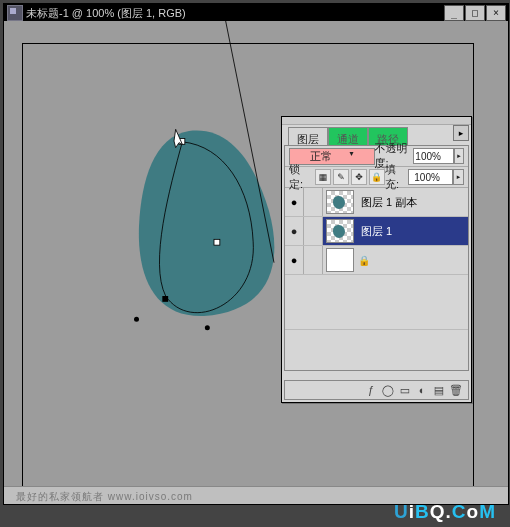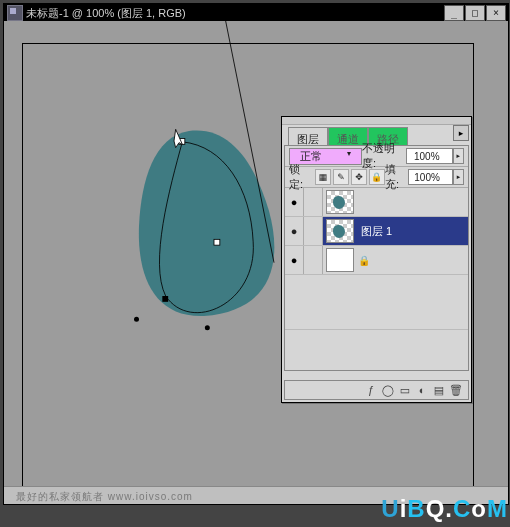--- a/index.html
+++ b/index.html
@@ -20,21 +20,21 @@
   .pen-path{position:absolute;left:120px;top:-5px;width:200px;height:360px;pointer-events:none}
   
   .panel{position:absolute;left:277px;top:95px;width:189px;height:285px;background:#d6d6d6;border:1px solid #000;box-shadow:1px 1px 0 rgba(0,0,0,.25)}
   .panel-tabbar{position:absolute;left:0;top:0;right:0;height:7px;background:#ccc;border-bottom:1px solid #aaa}
   .panel-close{position:absolute;right:2px;top:8px;width:14px;height:14px;border:1px solid #777;background:#ccc;font-size:9px;display:flex;align-items:center;justify-content:center}
   .panel-tabs{position:absolute;left:6px;top:10px;display:flex}
   .tab{border:1px solid #888;border-bottom:none;background:#d6d6d6;padding:3px 8px;font-size:11px;color:#222;margin-right:0;position:relative;height:16px;display:flex;align-items:center}
   .tab.inactive{background:#22c55e;color:#555}
   .panel-body{position:absolute;left:2px;top:28px;right:2px;border:1px solid #888;background:#d6d6d6}
   .panel-row{display:flex;align-items:center;height:20px;border-bottom:1px solid #aaa;padding:0 4px;font-size:11px;color:#222}
-  .dropdown{border:1px solid #888;background:#f0abfc;height:15px;width:54px;display:flex;align-items:flex-start;padding:0 10px;font-size:11px}
+  .dropdown{border:1px solid #888;background:#fca5a5;height:15px;width:54px;display:flex;align-items:flex-start;padding:0 20px;font-size:11px}
   .dropdown-arrow{margin-left:auto;font-size:8px}
   .num-field{border:1px solid #888;background:#fff;width:34px;height:14px;font-size:10px;text-align:right;padding-right:12px;display:flex;align-items:center;justify-content:flex-end}
   .tiny-btn{width:10px;height:14px;border:1px solid #888;background:#ddd;display:flex;align-items:center;justify-content:center;font-size:7px}
   .lock-icons{display:flex;gap:2px;margin-left:3px}
   .lock-ico{width:14px;height:14px;border:1px solid #aaa;background:#e8e8e8;display:flex;align-items:center;justify-content:center;font-size:9px}
   
   .layer-list{background:#d6d6d6}
   .layer-row{display:flex;align-items:center;height:28px;border-bottom:1px solid #bbb}
   .layer-row.selected{background:#2a3a8a;color:#fff}
   .eye-col{width:18px;height:100%;border-right:1px solid #aaa;display:flex;align-items:center;justify-content:center;font-size:11px}
@@ -44,21 +44,21 @@
   .thumb-shape{position:absolute;left:6px;top:5px;width:12px;height:13px;background:#3f7b82;border-radius:40% 50% 50% 50%}
   .layer-label{flex:1;padding-left:4px;font-size:11px}
   .layer-lock{width:16px;text-align:center;font-size:10px;color:#333}
   .layer-row.selected .layer-lock{color:#fff}
   .layer-empty{height:54px;border-bottom:1px solid #bbb}
   
   .panel-footer{position:absolute;left:2px;right:2px;bottom:2px;height:18px;border:1px solid #888;background:#d6d6d6;display:flex;align-items:center;padding:0 3px}
   .footer-ico{width:16px;height:14px;display:flex;align-items:center;justify-content:center;color:#444;font-size:11px;margin-right:1px}
   
   .watermark{position:absolute;left:16px;bottom:23px;color:#7a7a7a;font-size:10px;letter-spacing:1px}
-  .brand{position:absolute;right:2px;bottom:4px;font-family:Arial,sans-serif;font-weight:bold;font-size:24px;letter-spacing:1px;color:#fff}
+  .brand{position:absolute;right:14px;bottom:4px;font-family:Arial,sans-serif;font-weight:bold;font-size:19px;letter-spacing:1px;color:#fff}
   .brand .u{color:#2ea3d6}
   .brand .accent{color:#26c0f0}
 </style>
 </head>
 <body>
 
 <div class="outer-frame">
 
   <div class="titlebar">
     <div class="titlebar-icon"></div>
@@ -128,20 +128,21 @@
         </div>
 
         <div class="layer-list">
 
           <div class="layer-row">
             <div class="eye-col">●</div>
             <div class="link-col"></div>
             <div class="thumb checker">
                 <div class="thumb-shape"></div>
               </div>
+            <div class="layer-label">图层 1 副本</div>
             <div class="layer-lock"></div>
           </div>
 
           <div class="layer-row selected">
             <div class="eye-col" style="background:#d6d6d6;color:#222">●</div>
             <div class="link-col" style="background:#d6d6d6"></div>
             <div class="thumb checker">
                 <div class="thumb-shape"></div>
               </div>
             <div class="layer-label">图层 1</div>

